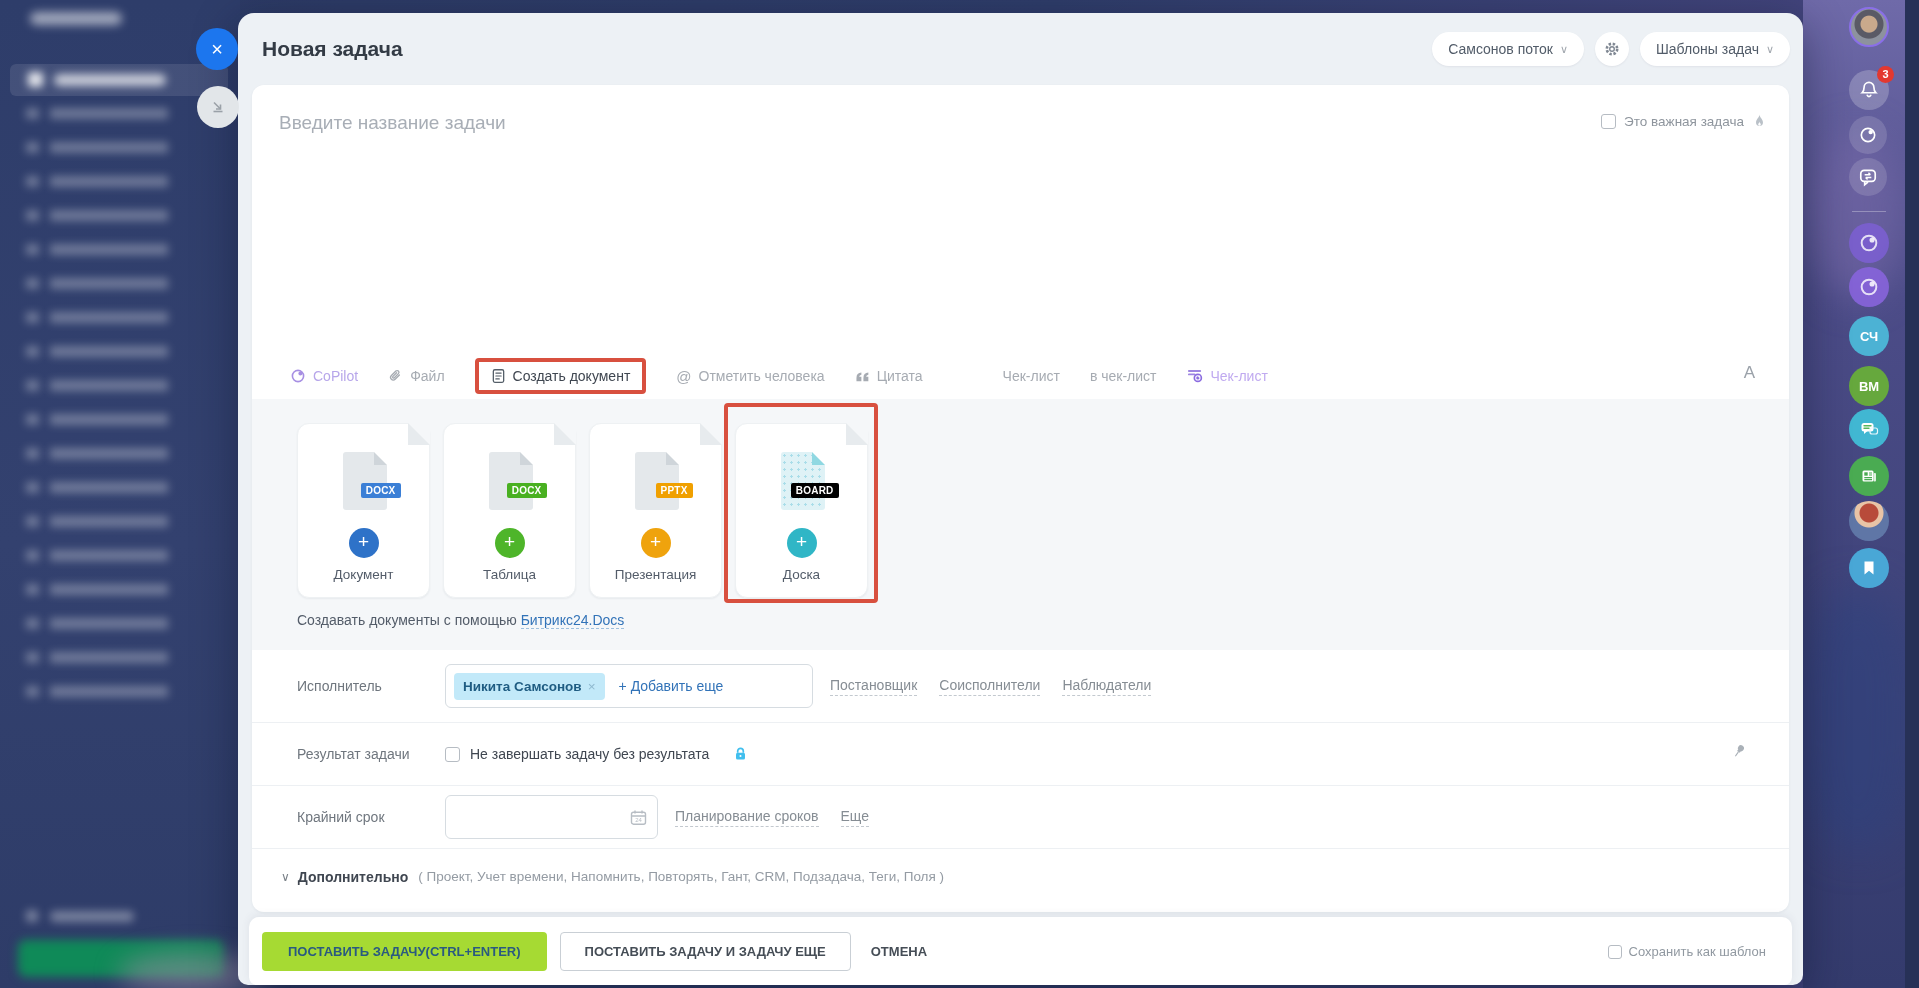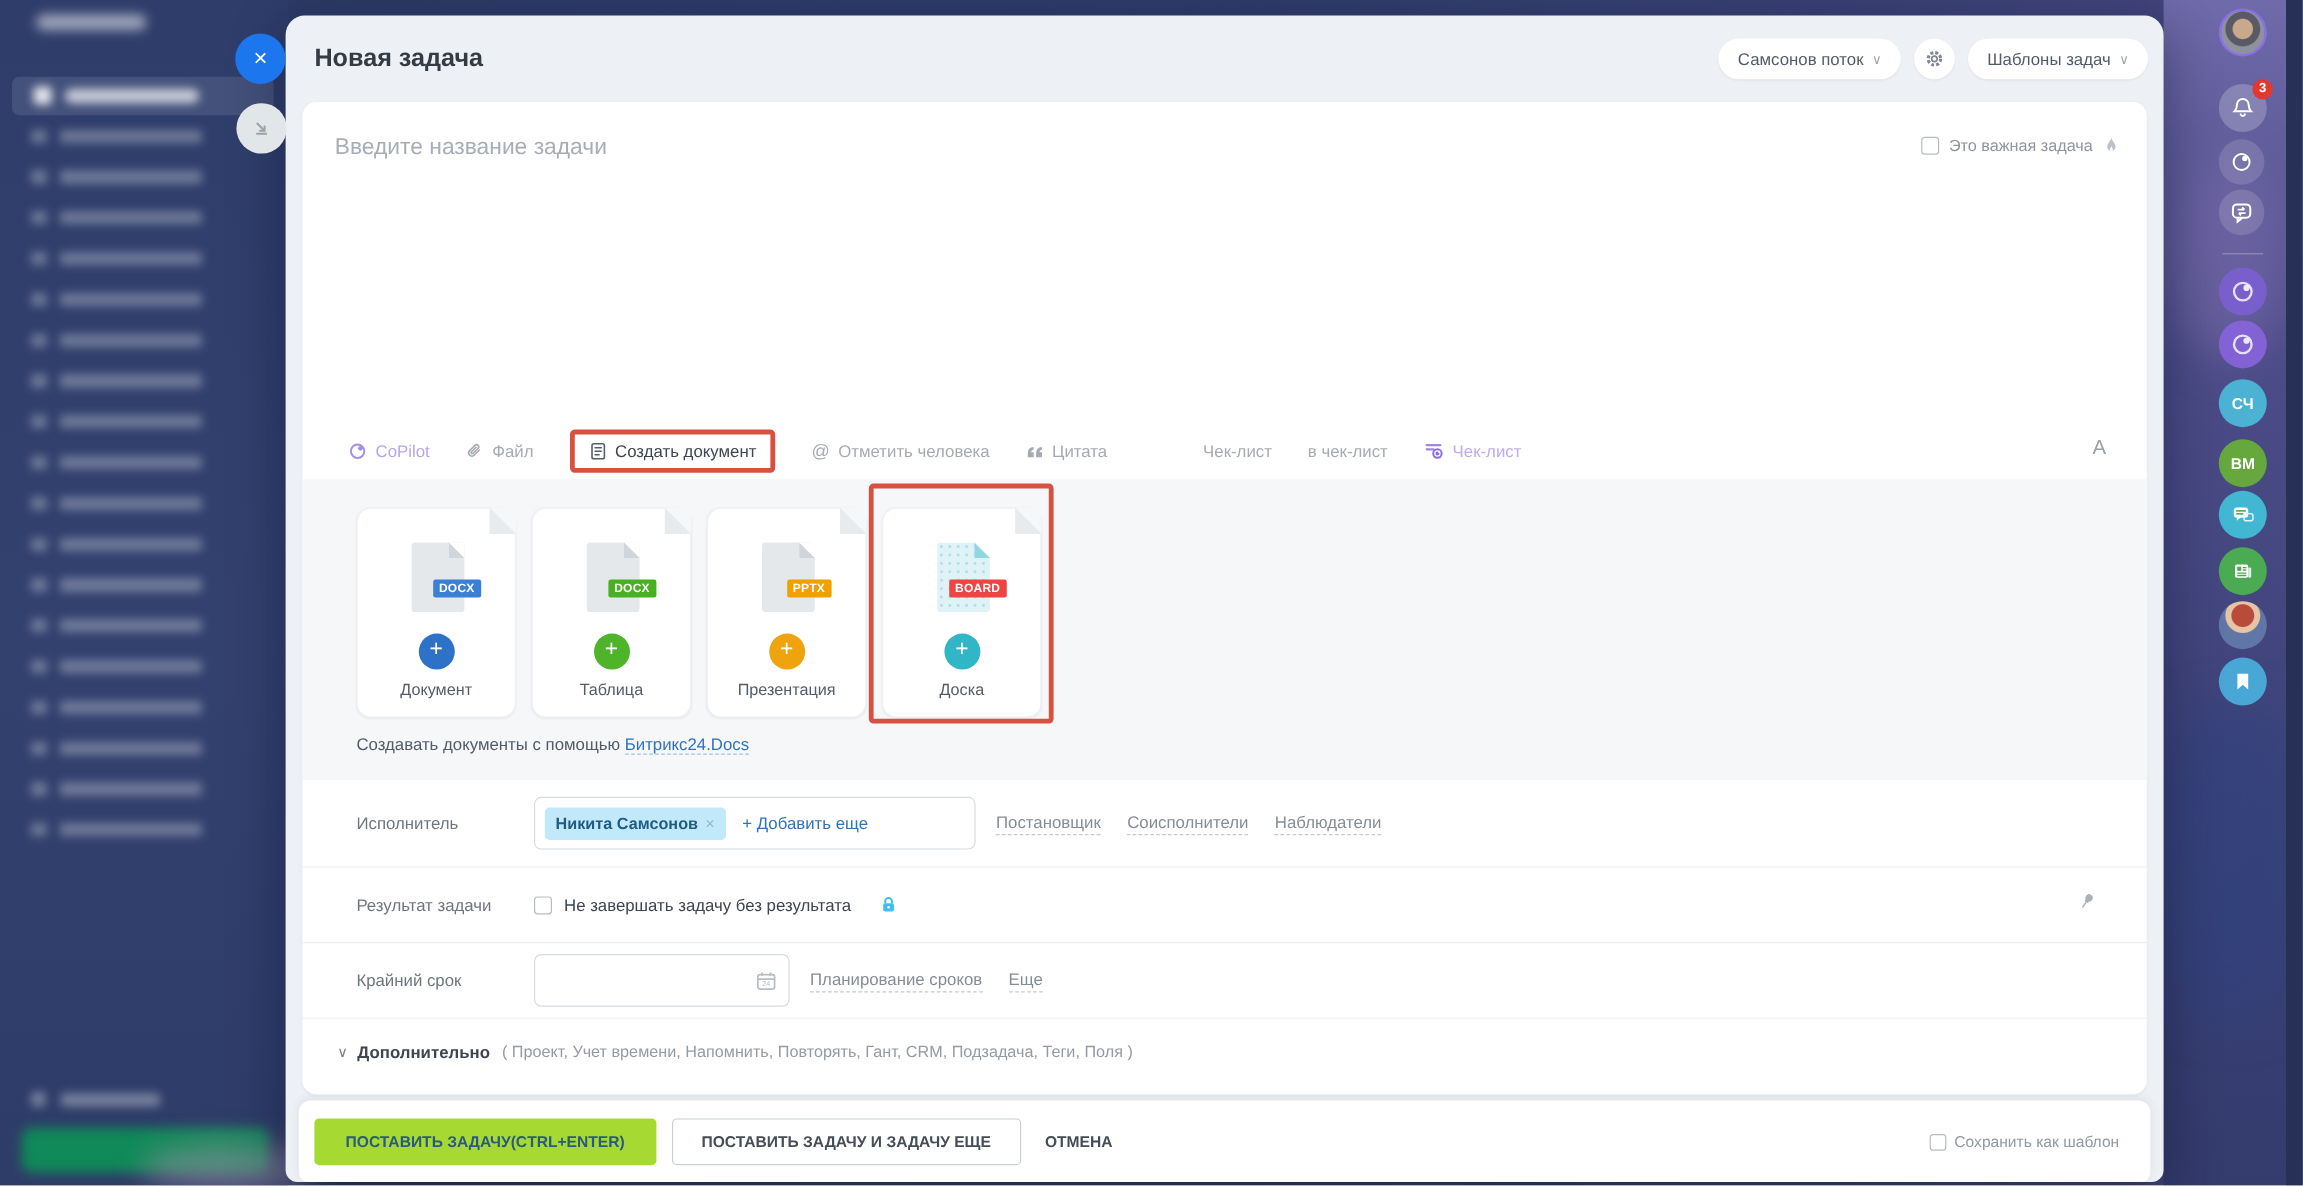--- a/index.html
+++ b/index.html
@@ -114,21 +114,21 @@
   .card::after { content:''; position:absolute; top:-1px; right:-1px; width:0; height:0;
                  border-top:22px solid #f5f7f9; border-left:22px solid #e7ebee; }
   .file-wrap { position:relative; width:56px; height:64px; margin:26px auto 0; }
   .page { position:absolute; left:7px; top:2px; width:44px; height:58px; background:#e4e8eb; border-radius:3px; }
   .page::after { content:''; position:absolute; top:0; right:0; border-top:13px solid #fff; border-left:13px solid #cfd5da; }
   .page.board { background:#dff2f6;
      background-image:radial-gradient(#a9dde9 1px, transparent 1.2px); background-size:7px 7px; }
   .page.board::after { border-top:13px solid #fff; border-left:13px solid #8fd8e2; }
   .fbadge { position:absolute; right:-9px; top:33px; padding:2px 5px; border-radius:2px; color:#fff;
             font-size:10px; font-weight:700; letter-spacing:.2px; }
-  .b-docx { background:#3b7fd6; } .b-xlsx { background:#49b021; } .b-pptx { background:#f0a000; } .b-board { background:#ef4444; }
+  .b-docx { background:#3b7fd6; } .b-xlsx { background:#49b021; } .b-pptx { background:#f0a000; } .b-board { background:#000000; }
   .plus { width:30px; height:30px; border-radius:50%; margin:14px auto 9px; color:#fff; font-size:19px;
           line-height:28px; text-align:center; font-weight:400; }
   .p-blue { background:#2e72c8; } .p-green { background:#4eb52a; } .p-orange { background:#efa30d; } .p-teal { background:#30b6c6; }
   .card-label { font-size:13.5px; color:#535c69; }
   .red-box2 { position:absolute; left:472px; top:4px; width:154px; height:200px;
               border:4px solid #d8503f; border-radius:4px; pointer-events:none; }
   .hint { position:absolute; left:45px; top:213px; font-size:14px; color:#535c69; }
   .hint a { color:#3273b8; text-decoration:none; border-bottom:1px dashed #9fc0de; cursor:pointer;text-align:center; }
 
   .frows { position:absolute; left:0; top:565px; width:100%; }

